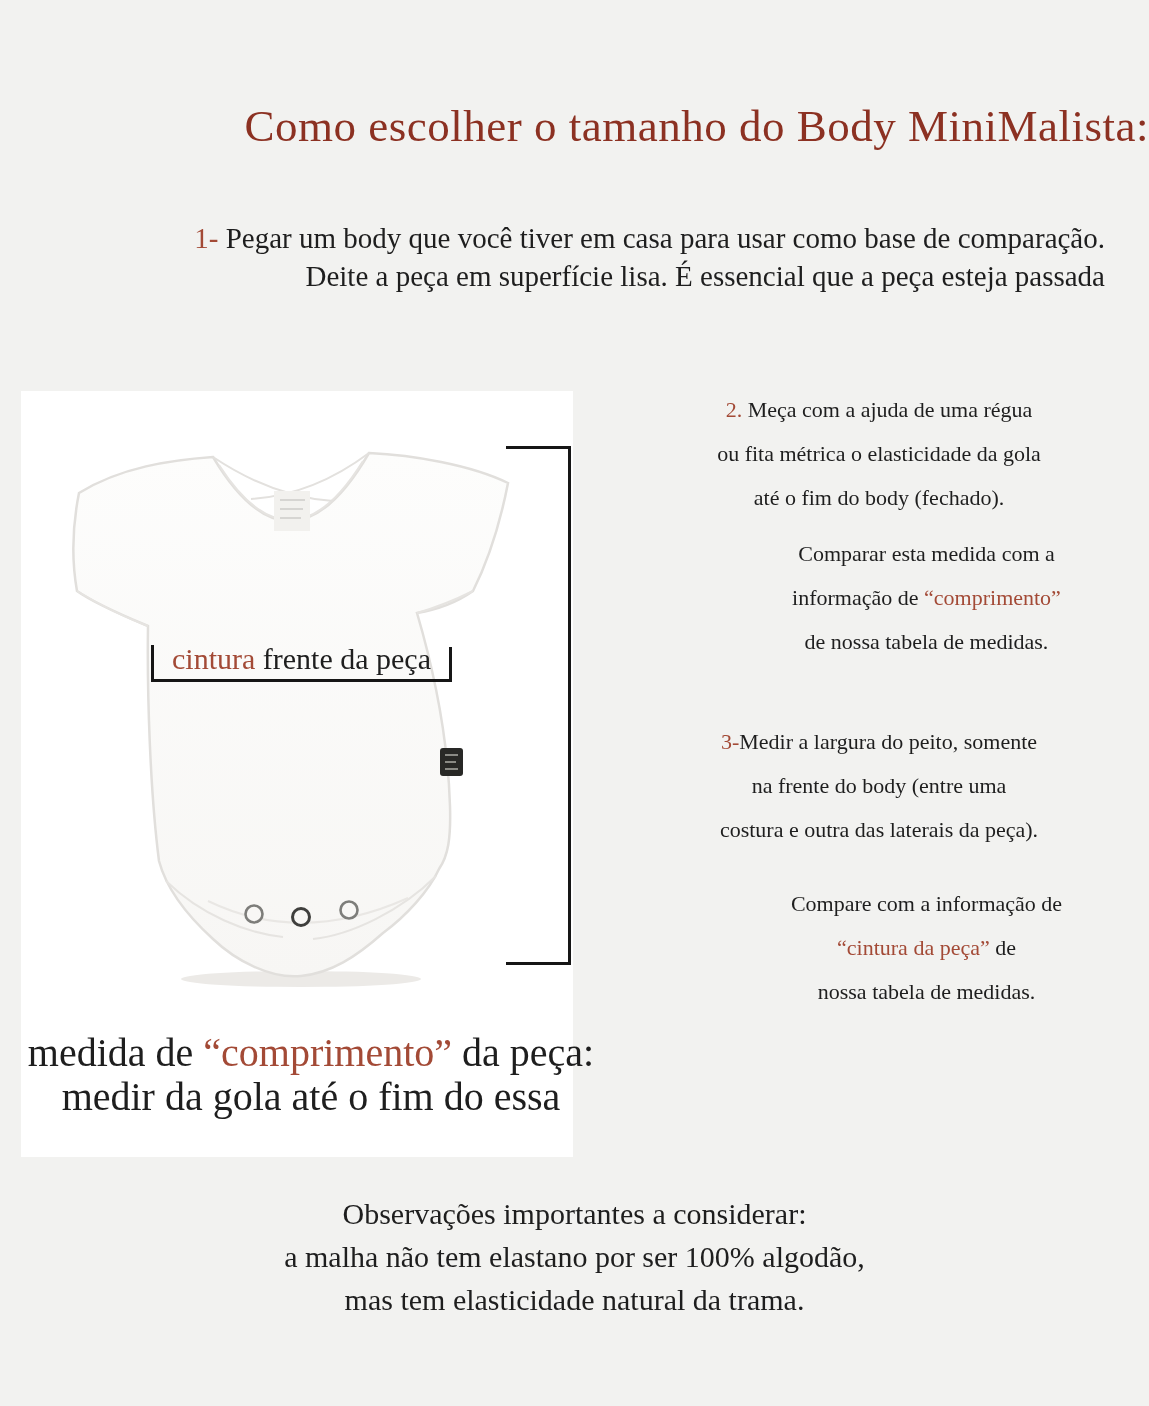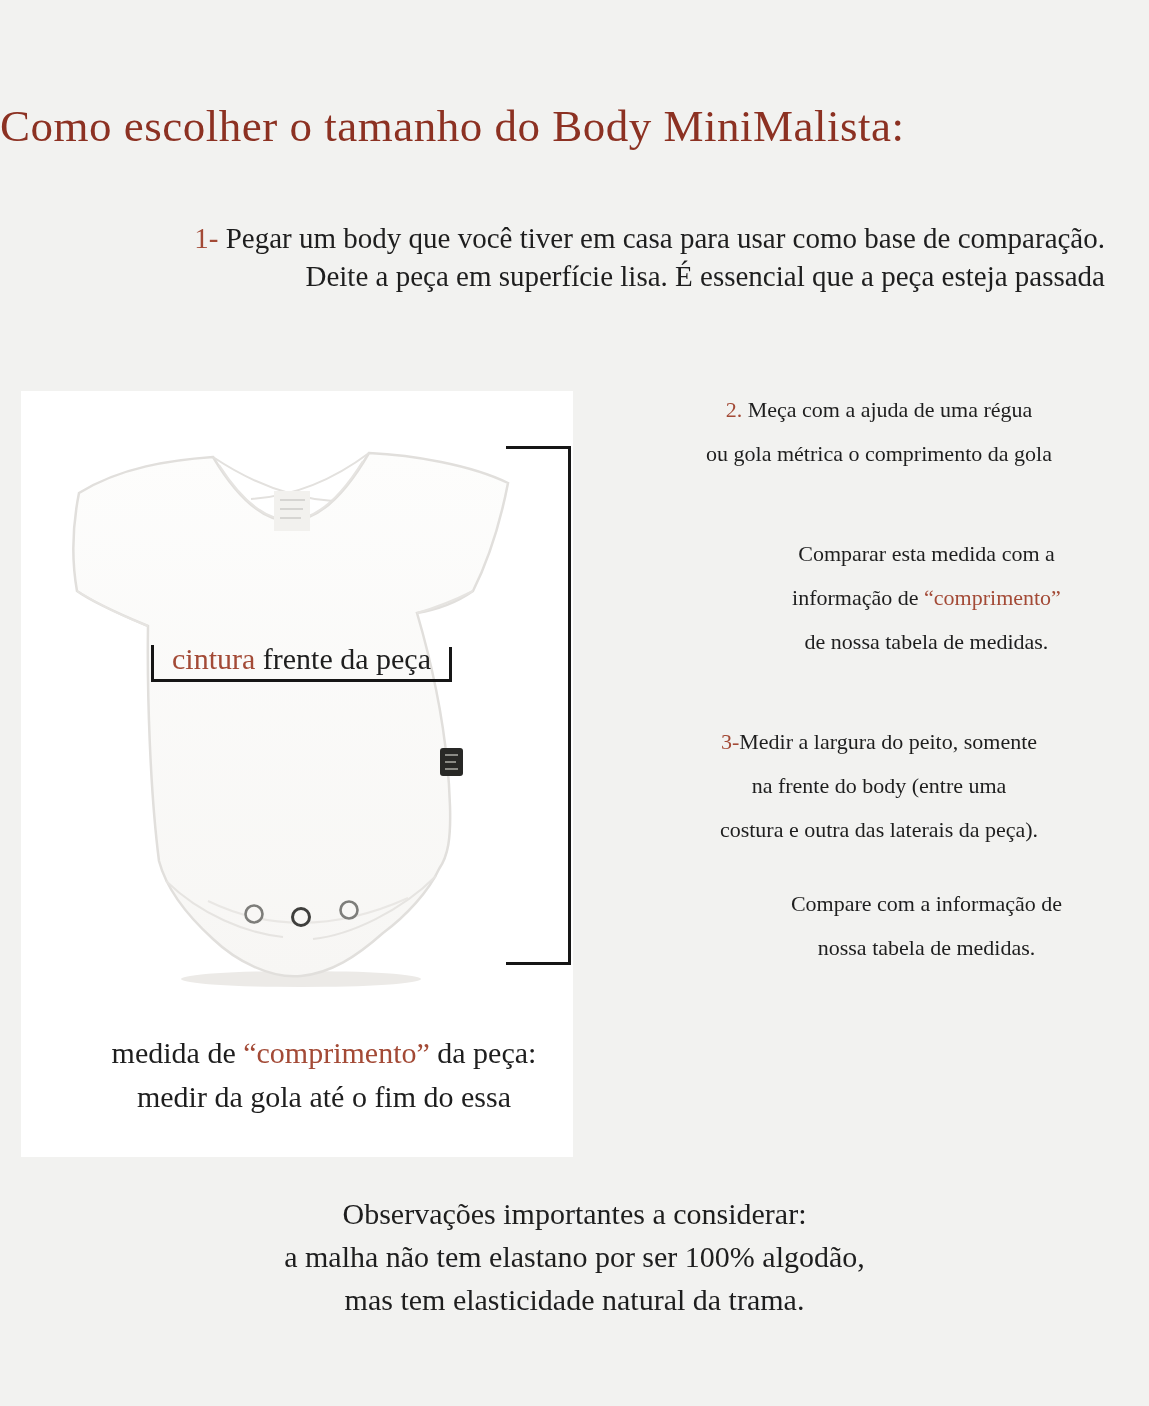--- a/index.html
+++ b/index.html
@@ -13,21 +13,21 @@
   html,body{margin:0;padding:0;background:var(--page-bg);}
   .canvas{
     position:relative;width:1149px;height:1406px;overflow:hidden;
     background:var(--page-bg);color:var(--text-color);
     font-family:"Liberation Serif", serif;
   }
   .abs{position:absolute;}
   .nowrap{white-space:nowrap;}
   .accent{color:var(--accent-color);}
   .page-title{
-    top:96px;left:0;width:1149px;text-align:left;
+    top:96px;left:0;width:1149px;text-align:right;
     font-size:45px;line-height:60px;color:var(--title-color);letter-spacing:.5px;
   }
   .step1{
     top:219px;right:44px;text-align:right;
     font-size:29px;line-height:38px;
   }
   .photo-box{
     left:21px;top:391px;width:552px;height:766px;background:var(--box-bg);
   }
   .photo-box svg{position:absolute;left:0;top:0;}
@@ -36,22 +36,22 @@
   .len-tick-top{left:485px;top:55px;width:65px;height:3px;}
   .len-tick-bottom{left:485px;top:571px;width:65px;height:3px;}
   .waist-bar-left{left:130px;top:254px;width:3px;height:37px;}
   .waist-bar-right{left:428px;top:256px;width:3px;height:35px;}
   .waist-underline{left:130px;top:288px;width:301px;height:3px;}
   .waist-label{
     left:130px;top:250px;width:301px;text-align:center;
     font-size:30px;line-height:36px;
   }
   .caption{
-    left:13px;top:640px;width:580px;text-align:center;
-    font-size:30px;line-height:44px;
+    left:0;top:640px;width:580px;text-align:center;
+    font-size:40px;line-height:44px;
   }
   .col-block{text-align:center;font-size:22px;line-height:44px;}
   .step2{left:628px;top:388px;width:502px;}
   .compare1{left:718px;top:532px;width:417px;}
   .step3{left:628px;top:720px;width:502px;text-align:center;}
   .compare2{left:718px;top:882px;width:417px;}
   .footer{
     left:10px;top:1192px;width:1129px;text-align:center;
     font-size:30px;line-height:43px;
   }
@@ -137,37 +137,39 @@
     <div class="abs waist-label nowrap"><span class="accent">cintura</span><span> frente da peça</span></div>
 
     <div class="abs caption">
       <div class="nowrap"><span>medida de </span><span class="accent">“comprimento”</span><span> da peça:</span></div>
       <div class="nowrap">medir da gola até o fim do essa</div>
     </div>
   </div>
 
   <div class="abs col-block step2">
     <div class="nowrap"><span class="accent">2.</span><span> Meça com a ajuda de uma régua</span></div>
-    <div class="nowrap">ou gola métrica o comprimento da gola</div>
+    <div class="nowrap">ou fita métrica o elasticidade da gola</div>
+    <div class="nowrap">até o fim do body (fechado).</div>
   </div>
 
   <div class="abs col-block compare1">
     <div class="nowrap">Comparar esta medida com a</div>
     <div class="nowrap"><span>informação de </span><span class="accent">“comprimento”</span></div>
     <div class="nowrap">de nossa tabela de medidas.</div>
   </div>
 
   <div class="abs col-block step3">
     <div class="nowrap"><span class="accent">3-</span><span>Medir a largura do peito, somente</span></div>
     <div class="nowrap">na frente do body (entre uma</div>
     <div class="nowrap">costura e outra das laterais da peça).</div>
   </div>
 
   <div class="abs col-block compare2">
     <div class="nowrap">Compare com a informação de</div>
+    <div class="nowrap"><span class="accent">“cintura da peça”</span><span> de</span></div>
     <div class="nowrap">nossa tabela de medidas.</div>
   </div>
 
   <div class="abs footer">
     <div class="nowrap">Observações importantes a considerar:</div>
     <div class="nowrap">a malha não tem elastano por ser 100% algodão,</div>
     <div class="nowrap">mas tem elasticidade natural da trama.</div>
   </div>
 
 </div>

